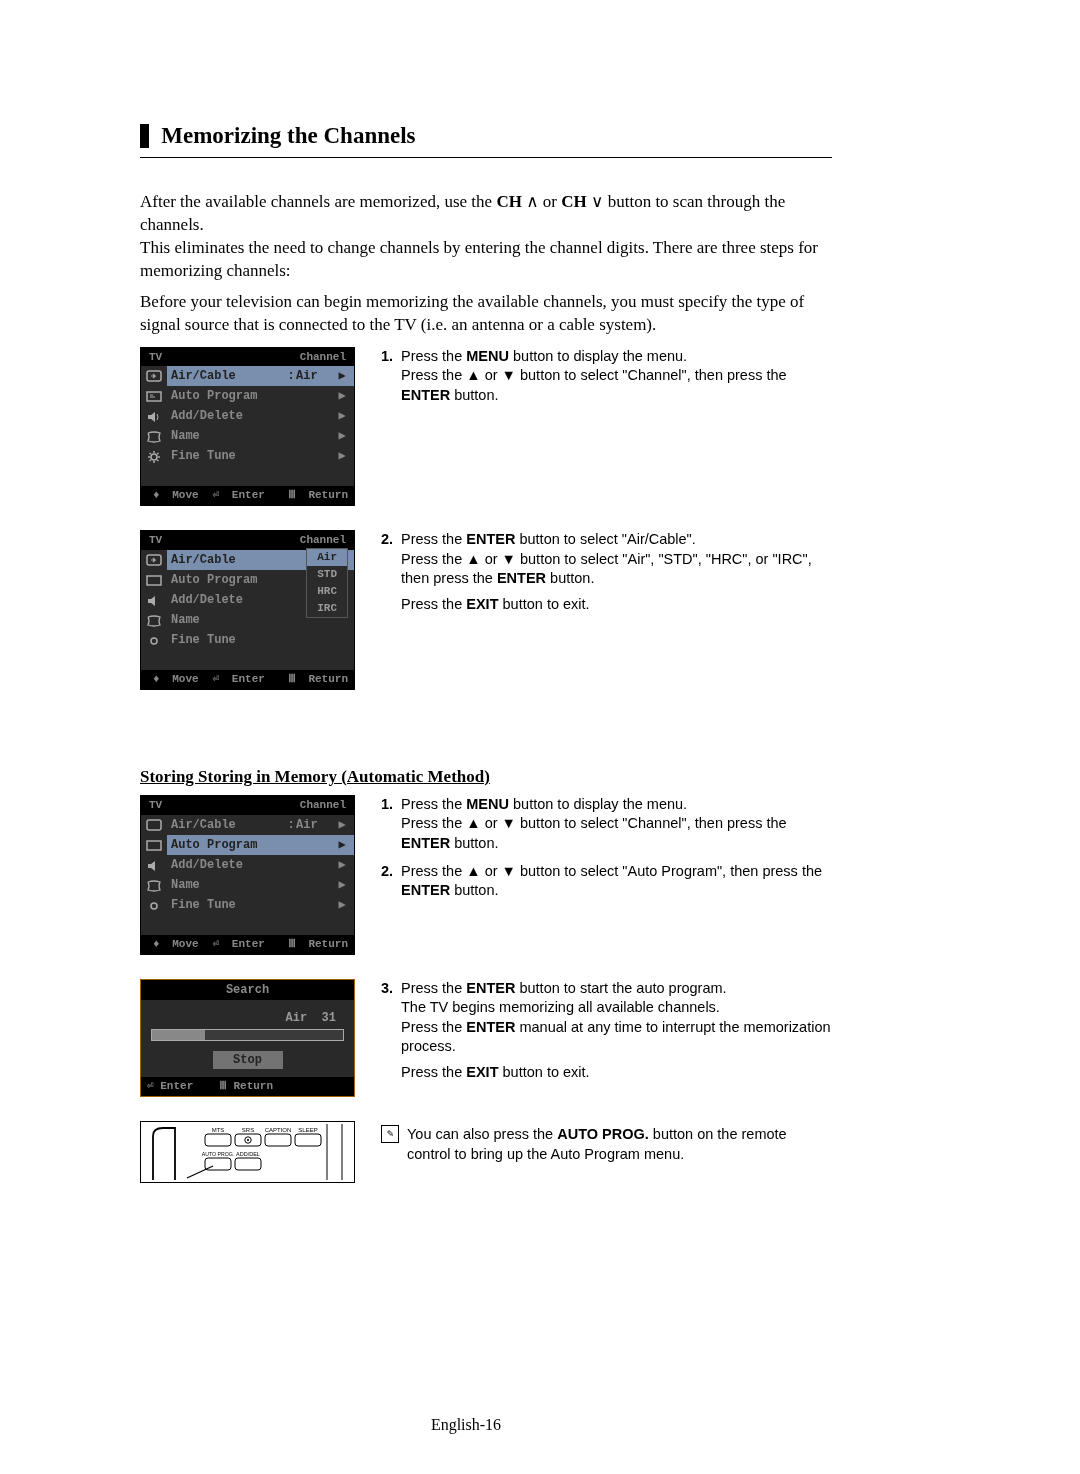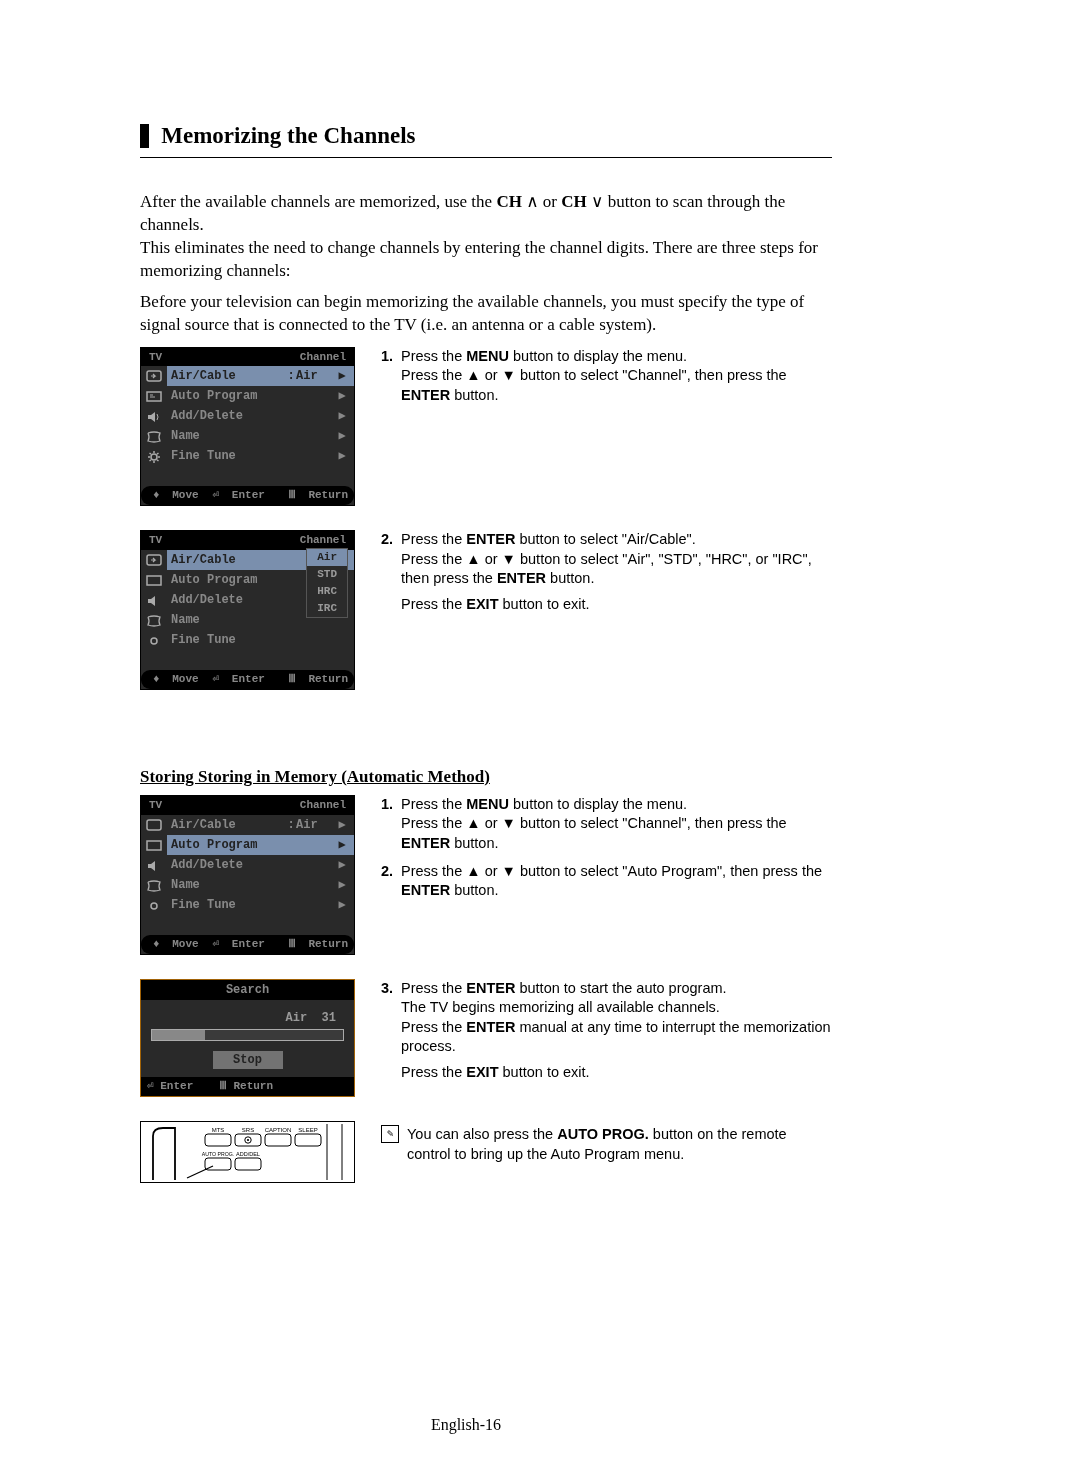--- a/index.html
+++ b/index.html
@@ -27,21 +27,21 @@
   .osd-icons{width:26px;display:flex;flex-direction:column;align-items:center;padding:4px 0;gap:6px;}
   .osd-icon{width:18px;height:14px;color:#aaa;display:flex;align-items:center;justify-content:center;}
   .osd-icon svg{width:16px;height:14px;}
   .osd-items{flex:1;position:relative;}
   .osd-item{display:flex;align-items:center;padding:2px 6px 2px 4px;height:16px;}
   .osd-item.hl{background:#7a8fad;color:#222;}
   .osd-label{flex:1;}
   .osd-colon{width:10px;text-align:center;}
   .osd-val{width:40px;text-align:left;}
   .osd-arrow{width:12px;text-align:center;}
-  .osd-footer{display:flex;background:#000;color:#888;padding:2px 6px;font-size:11px;gap:14px;border-radius:9px;}
+  .osd-footer{display:flex;background:#000;color:#888;padding:2px 6px;font-size:11px;gap:14px;}
   .osd-footer span:first-child{margin-left:6px;}
   .osd-popup{position:absolute;right:6px;top:-2px;border:1px solid #555;background:#2b2b2b;color:#999;font-size:11px;}
   .osd-popup div{padding:1px 10px;text-align:center;}
   .osd-popup div.sel{background:#7a8fad;color:#222;}
   
   .osd-search{font-family:"Courier New",monospace;font-weight:bold;font-size:12px;border:1px solid #a16207;background:#292929;color:#999;margin-bottom:14px;}
   .osd-search-title{background:#000;color:#888;text-align:center;padding:2px 0;}
   .osd-search-body{padding:10px 10px 8px 10px;}
   .osd-search-line{text-align:right;padding:0 8px 3px 0;}
   .osd-progress{height:10px;border:1px solid #aaa;background:#3a3a3a;position:relative;}

